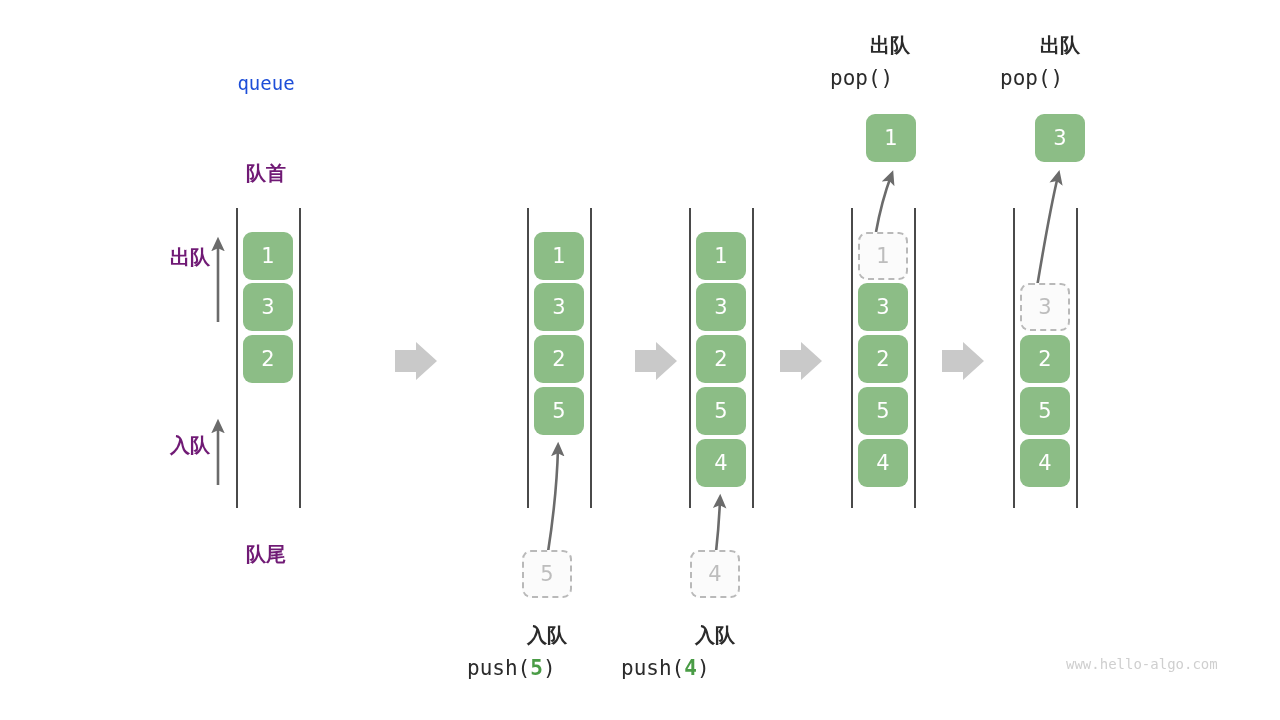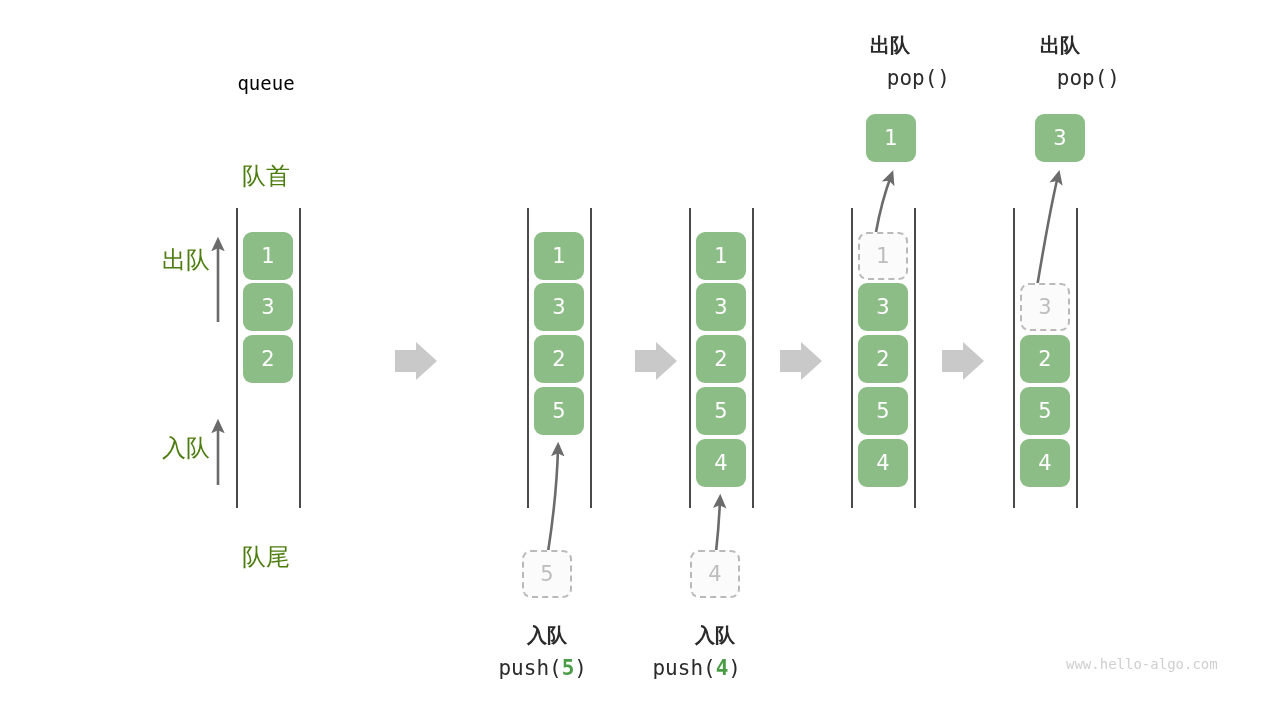--- a/index.html
+++ b/index.html
@@ -24,45 +24,45 @@
     font-family: "Liberation Sans", sans-serif;
     font-weight: bold;
     font-size: 23px;
     color: #5a9e56;
     text-align: center;
     white-space: nowrap;
   }
   .title-mono {
     font-family: "DejaVu Sans Mono", monospace;
     font-size: 19px;
-    color: #000000;
+    color: #1d4ed8;
     text-align: center;
     white-space: nowrap;
   }
   .side-label {
     font-family: "Liberation Sans", sans-serif;
-    font-weight: normal;
-    font-size: 24px;
-    color: #4d7c0f;
+    font-weight: bold;
+    font-size: 20px;
+    color: #701a75;
     text-align: center;
     white-space: nowrap;
   }
   .op-cn {
     font-family: "Liberation Sans", sans-serif;
     font-weight: bold;
     font-size: 20px;
     color: #2b2b2b;
     text-align: center;
     white-space: nowrap;
   }
   .op-code {
     font-family: "DejaVu Sans Mono", monospace;
     font-size: 21px;
     color: #2b2b2b;
-    text-align: right;
+    text-align: left;
     white-space: nowrap;
   }
   .op-code .arg { color: #4a9c46; font-weight: bold; }
   .watermark {
     font-family: "DejaVu Sans Mono", monospace;
     font-size: 14px;
     color: #cfcfcf;
     white-space: nowrap;
   }
 

